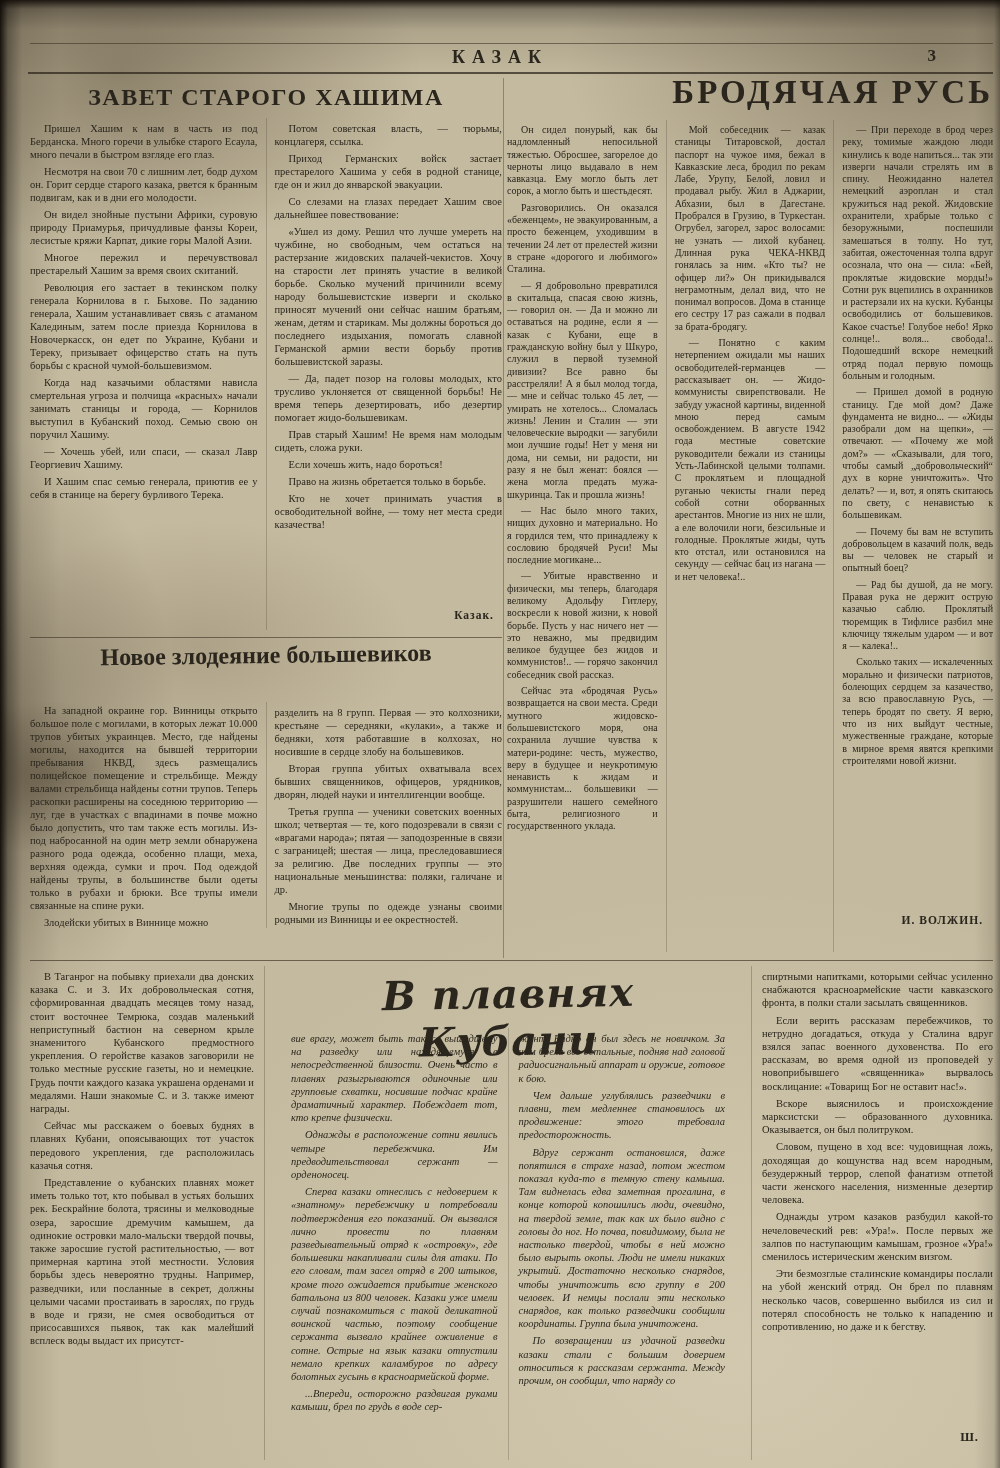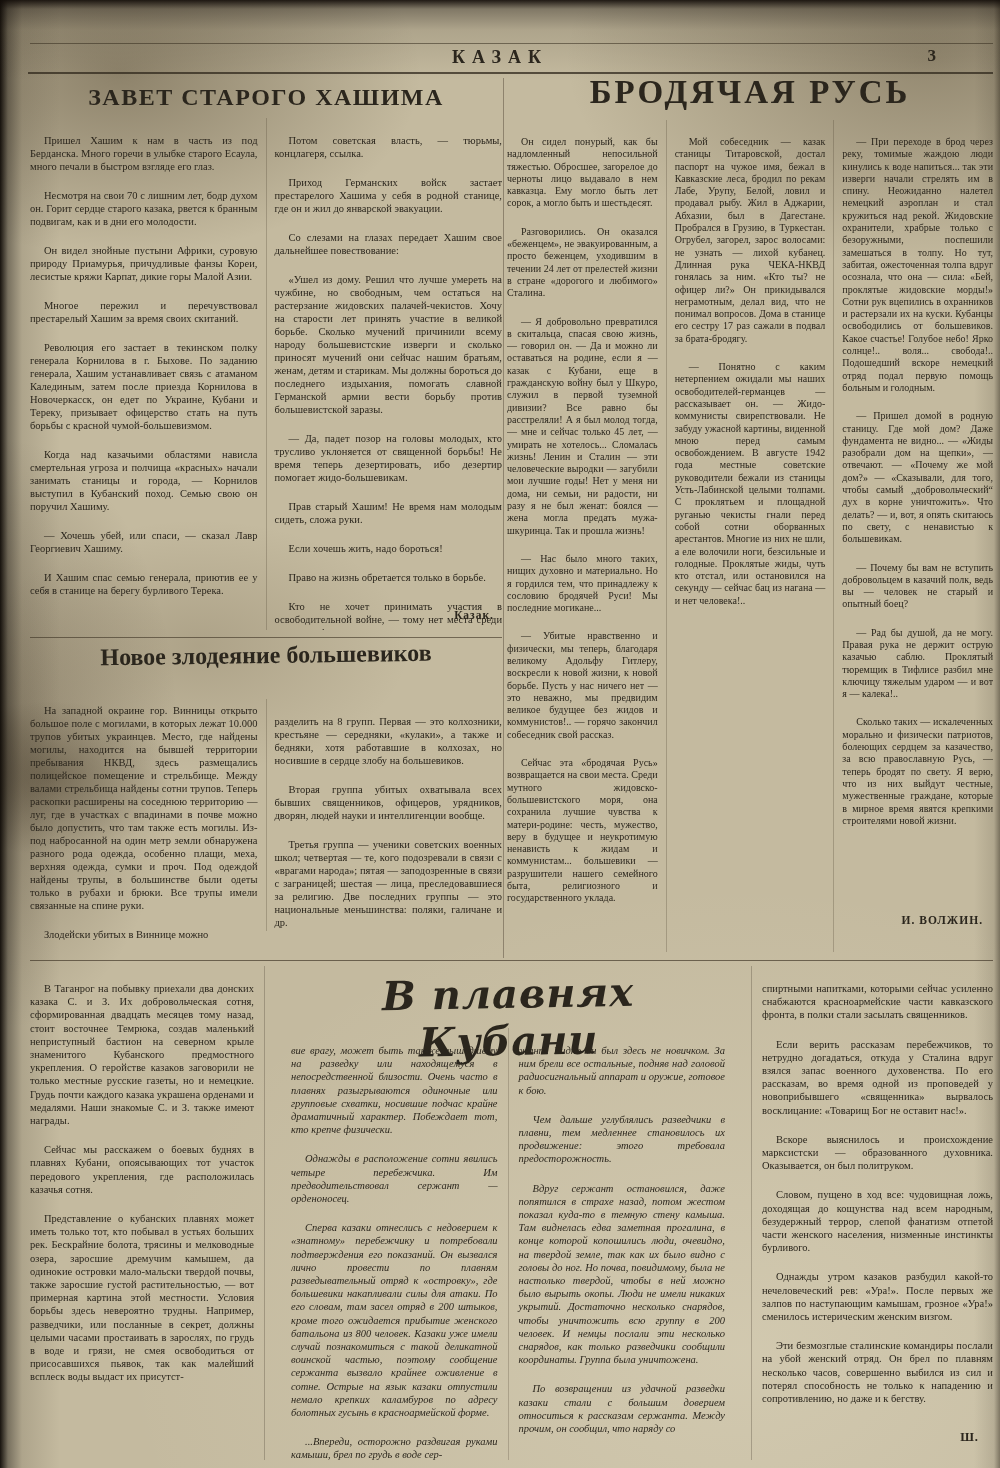--- a/index.html
+++ b/index.html
@@ -31,34 +31,34 @@
     text-align:center; font-weight:bold; font-size:18px; letter-spacing:7px;
   }
   .page-num { position:absolute; top:46px; right:64px; font-weight:bold; font-size:17px; }
 
   
   .cols { display:flex; }
   .col { flex:1 1 0; padding:0 8px; overflow:hidden; text-align:justify; position:relative; }
   .col:first-child { padding-left:0; }
   .col:last-child { padding-right:0; }
   .col + .col { border-left:1px solid rgba(75,63,45,.28); }
-  .paras p { margin:16px 0 2px; text-indent:14px; }
+  .paras p { margin:4px 0 2px; text-indent:14px; }
   .paras p.cont { text-indent:0; }
   .sig { font-weight:bold; font-size:11.5px; letter-spacing:1px; text-align:right; }
 
   
   .zavet { position:absolute; left:30px; top:84px; width:472px; }
   .zavet h1 { font-size:24px; letter-spacing:1.5px; text-align:center; font-weight:bold; height:34px; }
   .zavet .cols { height:512px; }
   .zavet .col { font-size:10.5px; line-height:13px; }
   .zavet .sig { position:absolute; right:8px; bottom:8px;text-align:center; }
 
   
   .rus { position:absolute; left:507px; top:74px; width:486px; }
-  .rus h1 { font-size:33px; letter-spacing:3px; text-align:center; font-weight:bold; height:46px; }
+  .rus h1 { font-size:33px; letter-spacing:3px; text-align:right; font-weight:bold; height:46px; }
   .rus .cols { height:832px; }
   .rus .col { font-size:10px; line-height:12.3px; }
   .rus .sig { position:absolute; right:10px; bottom:26px; }
 
   
   .vinn { position:absolute; left:30px; top:642px; width:472px; }
   .vinn h1 { font-size:24px; text-align:center; font-weight:bold; height:34px; transform:rotate(-0.8deg); }
   .vinn .cols { height:278px;align-items:center; }
   .vinn .col { font-size:10.5px; line-height:13px; }
 
@@ -169,20 +169,21 @@
         <div class="paras">
             <p>На западной окраине гор. Винницы открыто большое поле с могилами, в которых лежат 10.000 трупов убитых украинцев. Место, где найдены могилы, находится на бывшей территории пребывания НКВД, здесь размещались полицейское помещение и стрельбище. Между валами стрельбища найдены сотни трупов. Теперь раскопки расширены на соседнюю территорию — луг, где в участках с впадинами в почве можно было допустить, что там также есть могилы. Из-под набросанной на один метр земли обнаружена разного рода одежда, особенно плащи, меха, верхняя одежда, сумки и проч. Под одеждой найдены трупы, в большинстве были одеты только в рубахи и брюки. Все трупы имели связанные на спине руки.</p>
             <p>Злодейски убитых в Виннице можно</p>
           </div>
       </div>
       <div class="col">
         <div class="paras">
             <p class="cont">разделить на 8 групп. Первая — это колхозники, крестьяне — середняки, «кулаки», а также и бедняки, хотя работавшие в колхозах, но носившие в сердце злобу на большевиков.</p>
             <p>Вторая группа убитых охватывала всех бывших священников, офицеров, урядников, дворян, людей науки и интеллигенции вообще.</p>
             <p>Третья группа — ученики советских военных школ; четвертая — те, кого подозревали в связи с «врагами народа»; пятая — заподозренные в связи с заграницей; шестая — лица, преследовавшиеся за религию. Две последних группы — это национальные меньшинства: поляки, галичане и др.</p>
+            <p>Многие трупы по одежде узнаны своими родными из Винницы и ее окрестностей.</p>
           </div>
       </div>
     </div>
   </section>
 
   <section class="bottom">
     <div class="bcol1 bc">
       <div class="paras">
           <p>В Таганрог на побывку приехали два донских казака С. и З. Их добровольческая сотня, сформированная двадцать месяцев тому назад, стоит восточнее Темрюка, создав маленький неприступный бастион на северном крыле знаменитого Кубанского предмостного укрепления. О геройстве казаков заговорили не только местные русские газеты, но и немецкие. Грудь почти каждого казака украшена орденами и медалями. Наши знакомые С. и З. также имеют награды.</p>
           <p>Сейчас мы расскажем о боевых буднях в плавнях Кубани, опоясывающих тот участок передового укрепления, где расположилась казачья сотня.</p>
@@ -208,21 +209,21 @@
               <p>По возвращении из удачной разведки казаки стали с большим доверием относиться к рассказам сержанта. Между прочим, он сообщил, что наряду со</p>
             </div>
         </div>
       </div>
     </div>
     <div class="bcol4 bc">
       <div class="paras">
           <p class="cont">спиртными напитками, которыми сейчас усиленно снабжаются красноармейские части кавказского фронта, в полки стали засылать священников.</p>
           <p>Если верить рассказам перебежчиков, то нетрудно догадаться, откуда у Сталина вдруг взялся запас военного духовенства. По его рассказам, во время одной из проповедей у новоприбывшего «священника» вырвалось восклицание: «Товарищ Бог не оставит нас!».</p>
           <p>Вскоре выяснилось и происхождение марксистски — образованного духовника. Оказывается, он был политруком.</p>
-          <p>Словом, пущено в ход все: чудовищная ложь, доходящая до кощунства над всем народным, безудержный террор, слепой фанатизм отпетой части женского населения, низменные инстинкты бурливого.</p>
+          <p>Словом, пущено в ход все: чудовищная ложь, доходящая до кощунства над всем народным, безудержный террор, слепой фанатизм отпетой части женского населения, низменные дезертир человека.</p>
           <p>Однажды утром казаков разбудил какой-то нечеловеческий рев: «Ура!». После первых же залпов по наступающим камышам, грозное «Ура!» сменилось истерическим женским визгом.</p>
           <p>Эти безмозглые сталинские командиры послали на убой женский отряд. Он брел по плавням несколько часов, совершенно выбился из сил и потерял способность не только к нападению и сопротивлению, но даже и к бегству.</p>
         </div>
       <div class="sig">Ш.</div>
     </div>
   </section>
 
 </div>
 
 </body></html>

